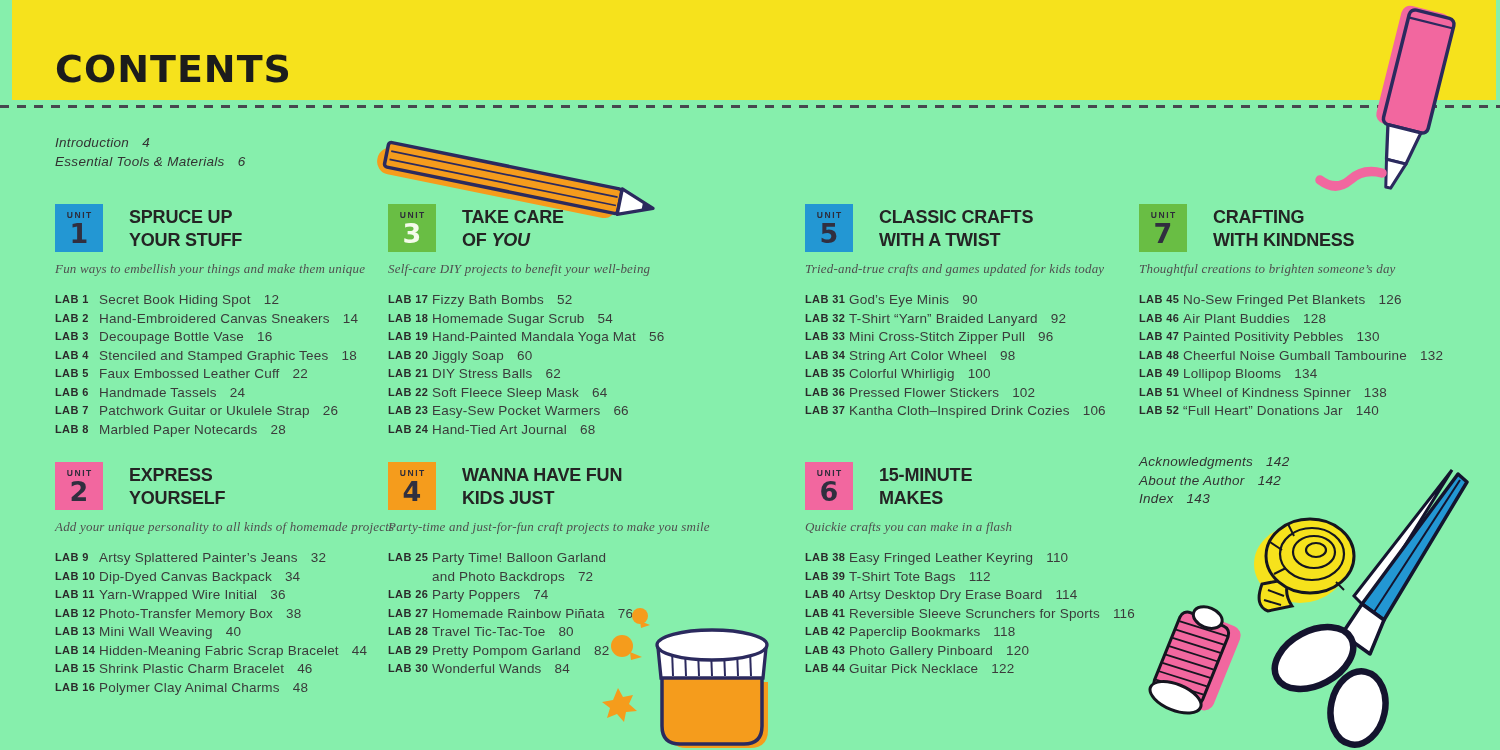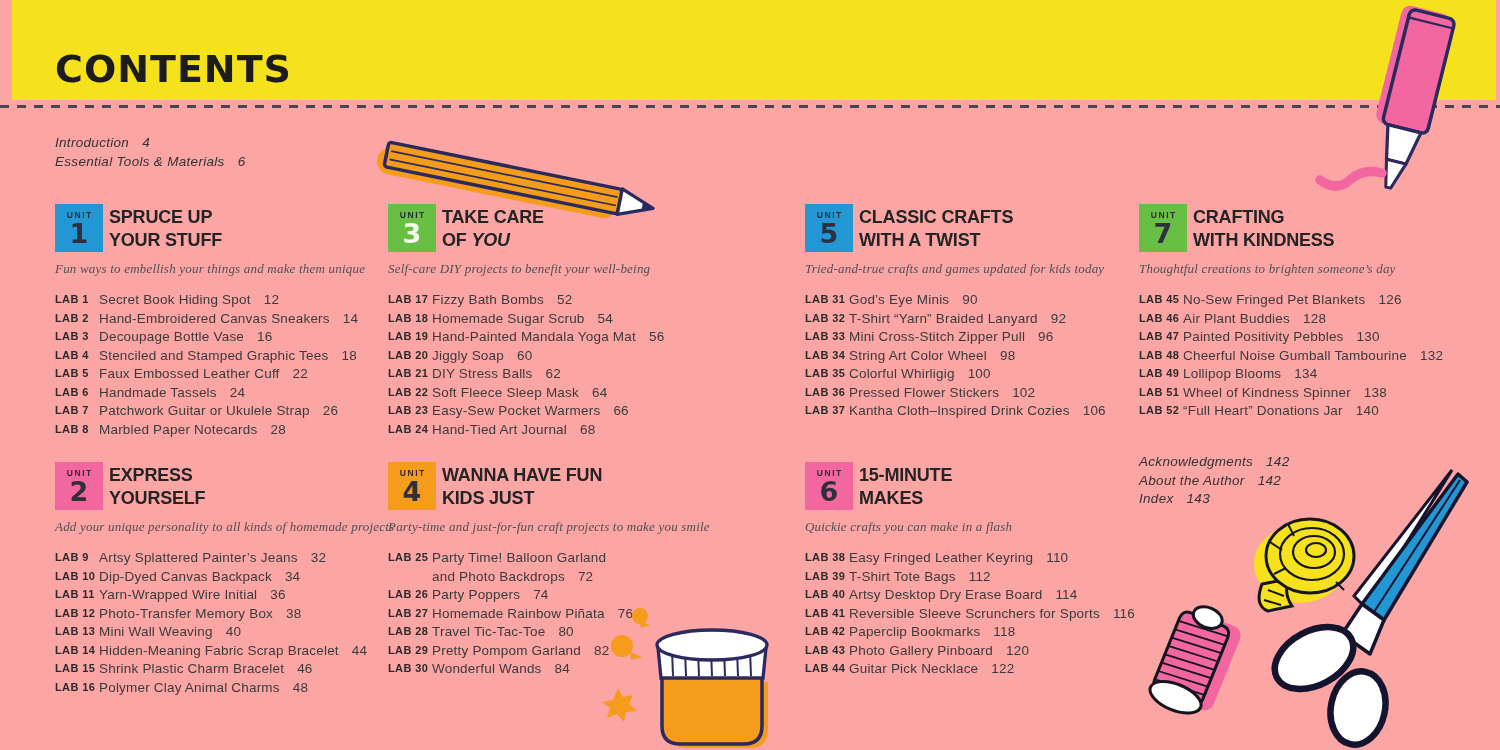--- a/index.html
+++ b/index.html
@@ -1,34 +1,34 @@
 <!DOCTYPE html>
 <html><head>
 <meta charset="utf-8">
 <style>
   html,body{margin:0;padding:0;background:#ffffff;}
-  #page{position:relative;width:1500px;height:750px;background:#fca5a5;overflow:hidden;
+  #page{position:relative;width:1500px;height:750px;background:#86efac;overflow:hidden;
         font-family:"Liberation Sans",sans-serif;}
 
   
   .band{position:absolute;left:12px;right:4px;top:0;height:100px;background:#F6E21C;z-index:0;}
   .page-title{position:absolute;left:55px;top:22px;z-index:2;
       font-family:"DejaVu Sans",sans-serif;font-weight:900;font-size:38px;
       letter-spacing:1px;color:#1c1c1c;}
   .divider{position:absolute;left:0;right:0;top:105px;height:3px;z-index:1;
       background:repeating-linear-gradient(90deg,#47474f 0 9px,transparent 9px 17px);}
 
   
   .abs{position:absolute;z-index:2;font-style:italic;}
   .tm-row{line-height:17.5px;white-space:pre;}
   .tm-title{font-size:13.5px;color:#333;letter-spacing:.3px;}
   .tm-page{font-size:13.5px;color:#333;margin-left:13px;letter-spacing:.3px;}
 
   .unit-section{position:absolute;width:352px;z-index:2;}
-  .unit-header{display:flex;gap:6px;}
+  .unit-header{display:flex;gap:26px;}
   .unit-badge{width:48px;height:48px;flex:none;box-sizing:border-box;padding-top:6px;
       display:flex;flex-direction:column;align-items:center;}
   .badge-word{font-size:8.5px;font-weight:bold;letter-spacing:1.6px;margin-left:1.6px;color:#2e2c3a;}
   .badge-num{font-family:"DejaVu Sans",sans-serif;font-size:27px;font-weight:900;line-height:1;margin-top:0px;}
   .unit-title{font-size:18px;font-weight:bold;line-height:23px;color:#242424;
       letter-spacing:-.2px;padding-top:2px;}
   .unit-title em{font-style:italic;}
   .unit-subtitle{margin-top:9px;font-family:"Liberation Serif",serif;font-style:italic;
       font-size:13px;color:#4f4f4f;letter-spacing:.2px;}
   .lab-list{margin-top:13px;}

